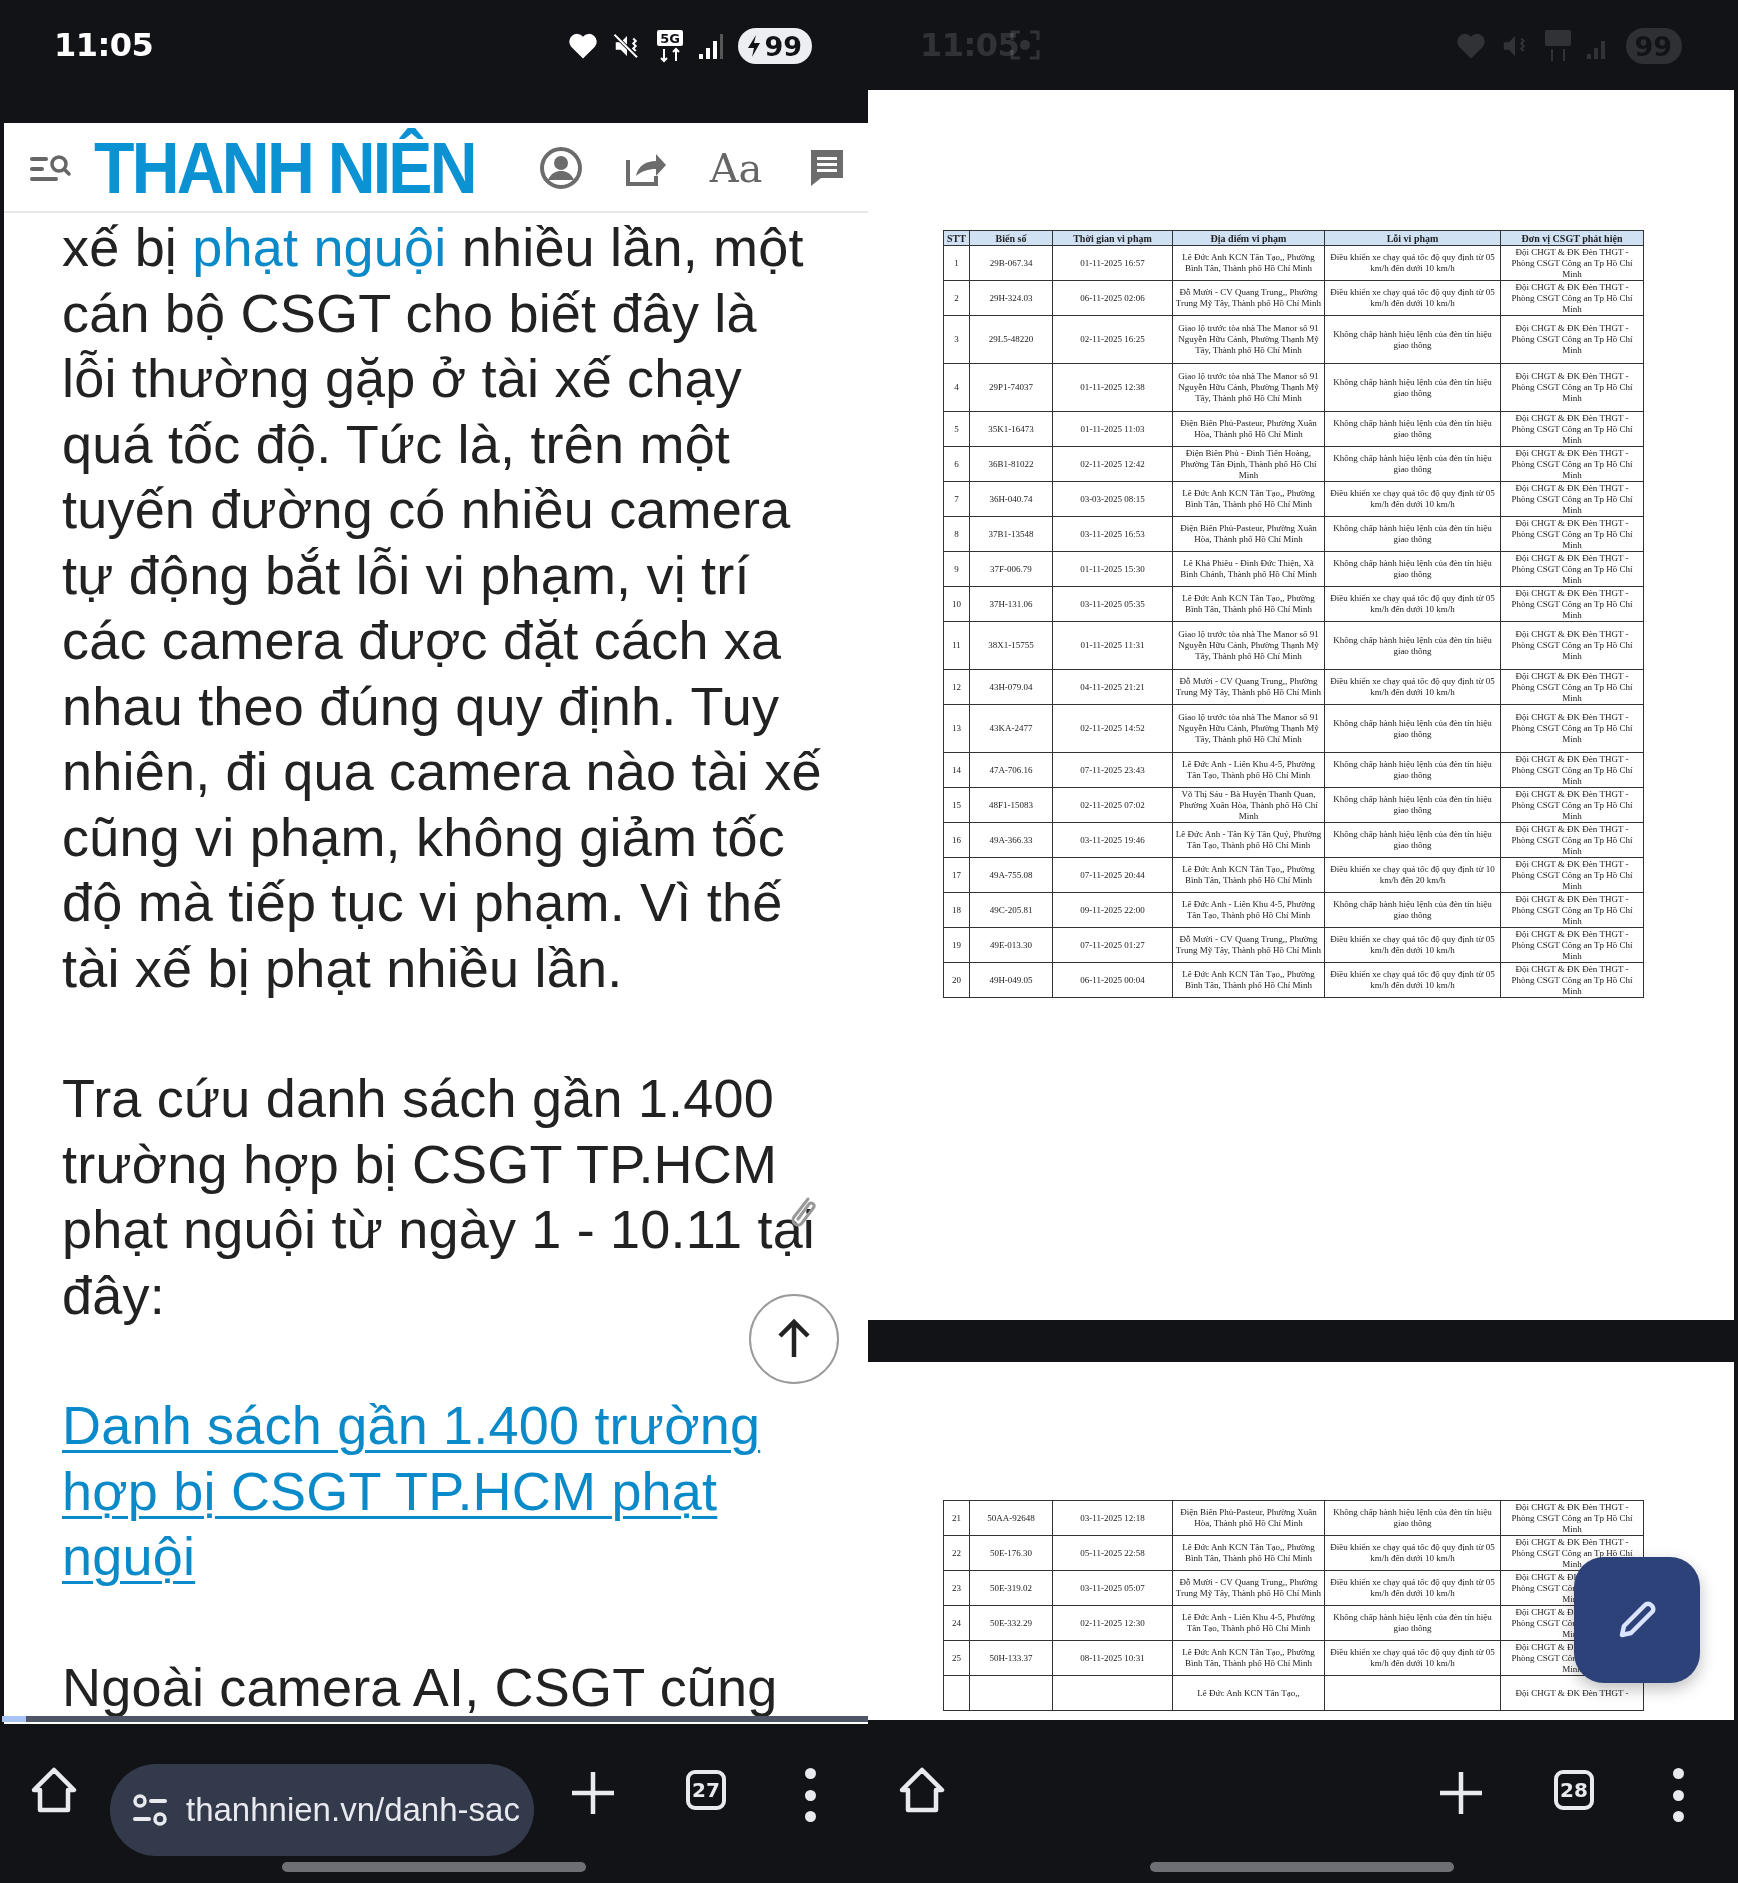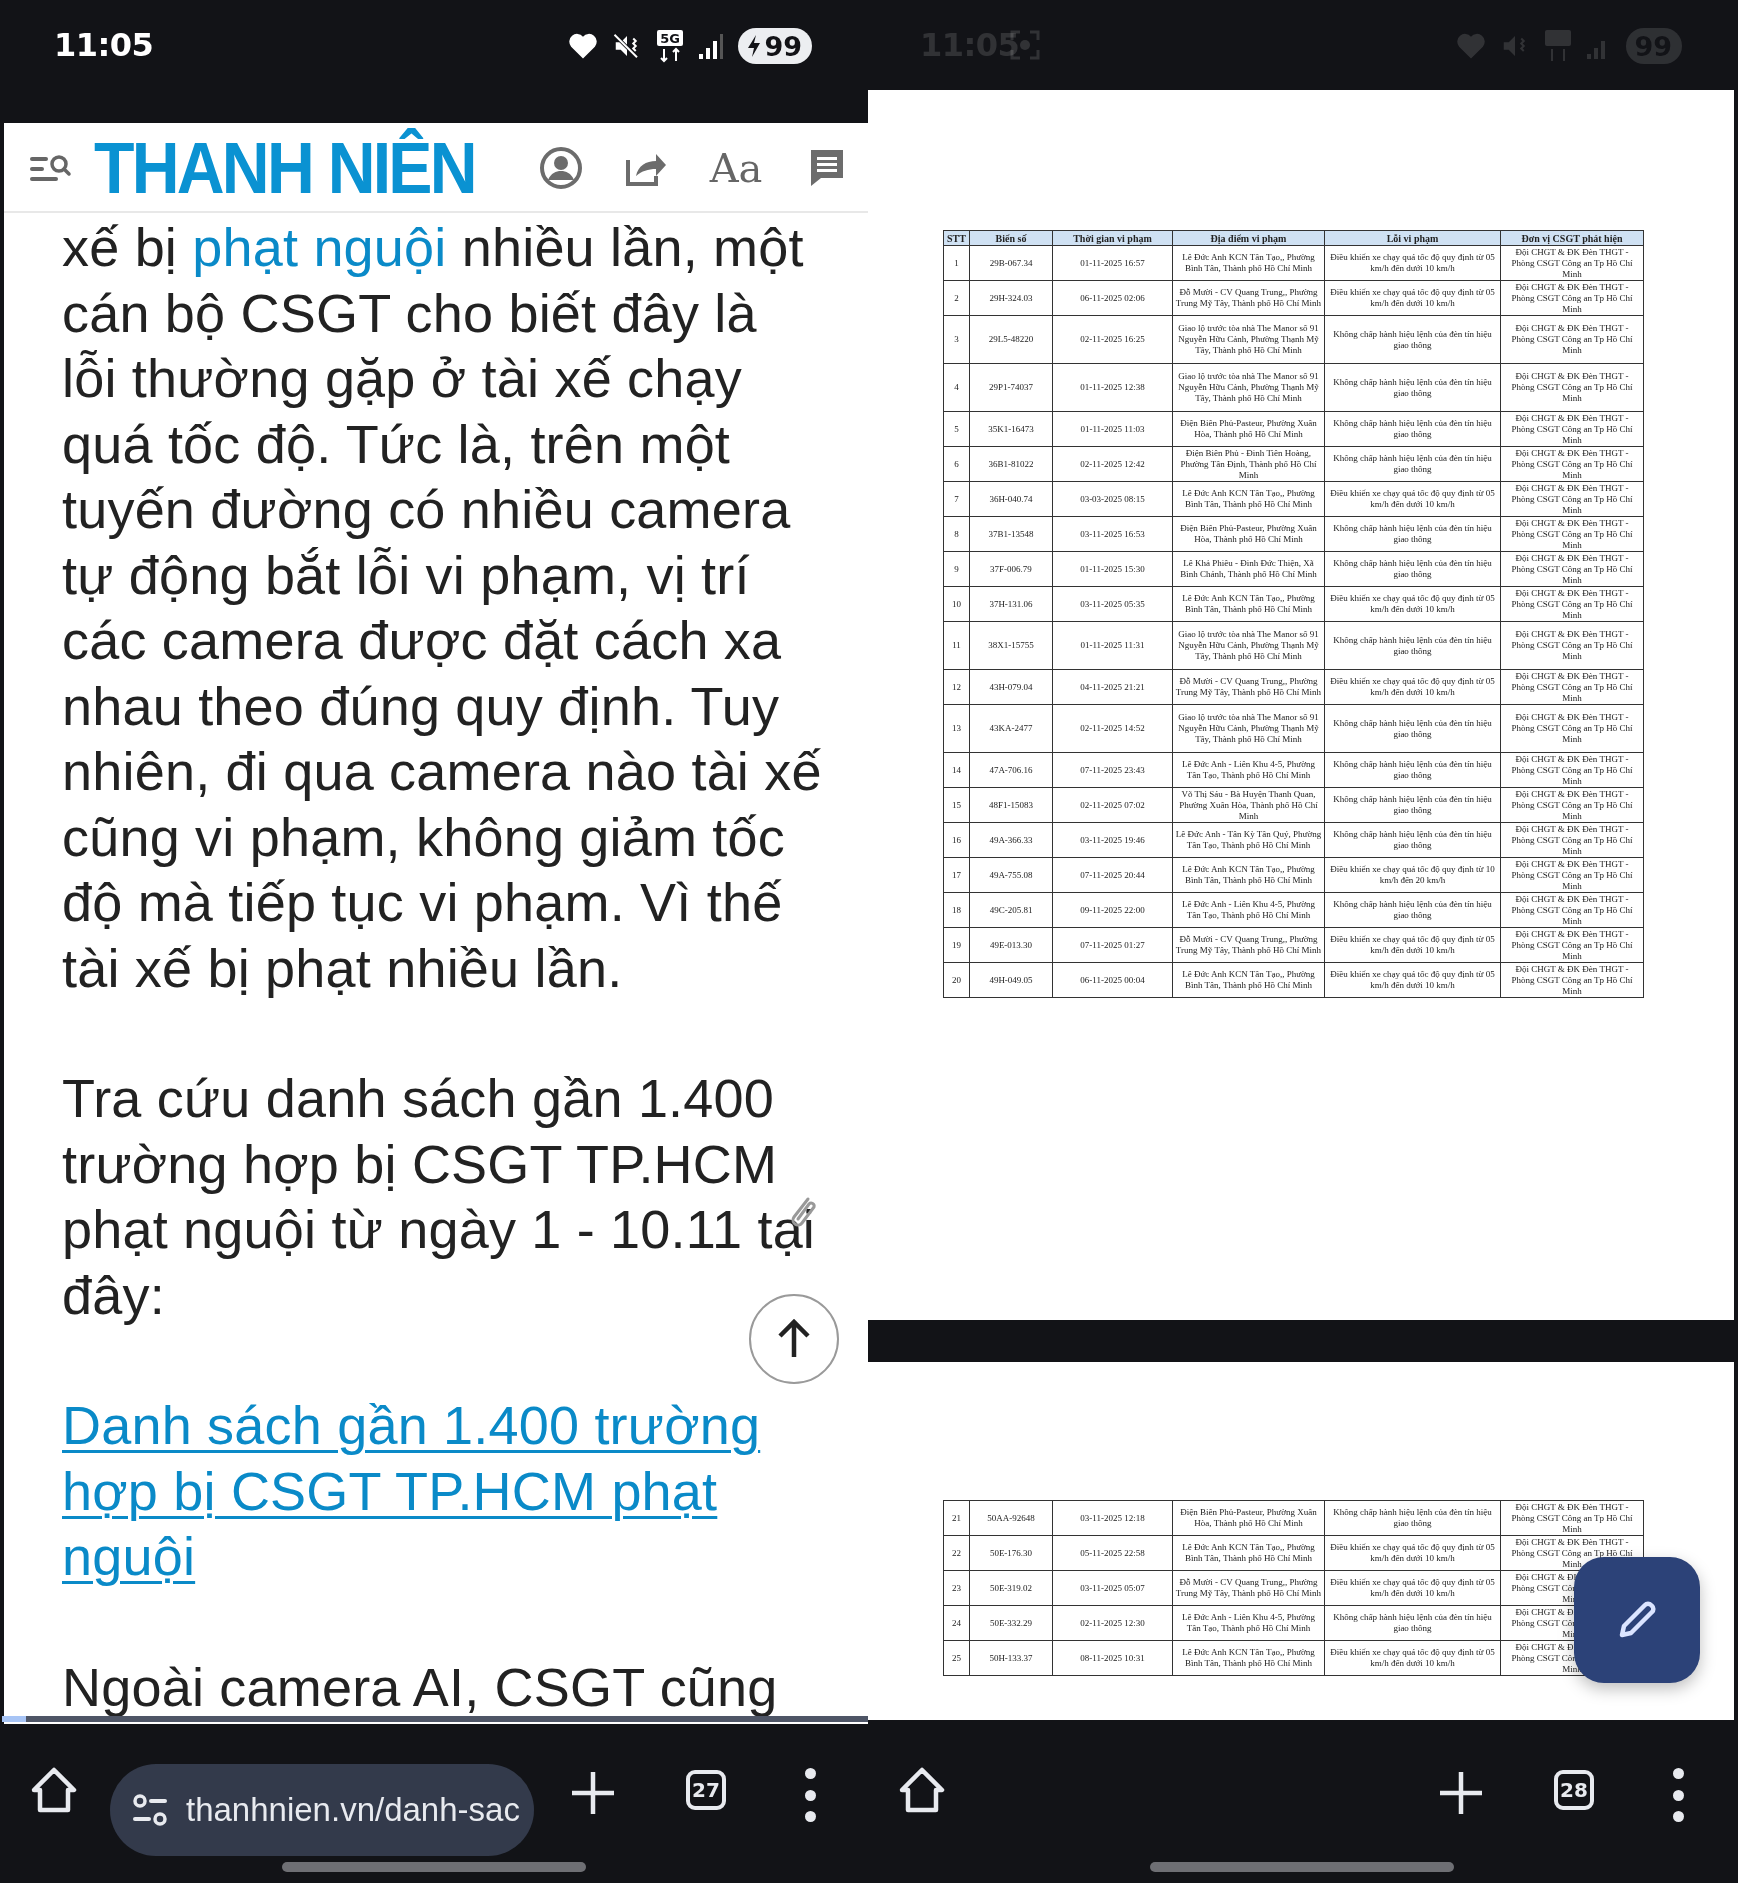--- a/index.html
+++ b/index.html
@@ -433,20 +433,28 @@
             <td class="unit">Đội CHGT &amp; ĐK Đèn THGT - Phòng CSGT Công an Tp Hồ Chí Minh</td>
           </tr>
           <tr style="height: 35px;">
             <td class="stt">25</td>
             <td class="plate">50H-133.37</td>
             <td class="time">08-11-2025 10:31</td>
             <td class="place">Lê Đức Anh KCN Tân Tạo,, Phường Bình Tân, Thành phố Hồ Chí Minh</td>
             <td class="err">Điều khiển xe chạy quá tốc độ quy định từ 05 km/h đến dưới 10 km/h</td>
             <td class="unit">Đội CHGT &amp; ĐK Đèn THGT - Phòng CSGT Công an Tp Hồ Chí Minh</td>
           </tr>
+          <tr style="height: 35px;">
+            <td class="stt"></td>
+            <td class="plate"></td>
+            <td class="time"></td>
+            <td class="place">Lê Đức Anh KCN Tân Tạo,,</td>
+            <td class="err"></td>
+            <td class="unit">Đội CHGT &amp; ĐK Đèn THGT -</td>
+          </tr>
         </tbody>
     </table>
   </div>
 
   <div class="fab-edit">
     <svg width="50" height="50" viewBox="0 0 50 50">
         <path d="M10 40 L12 31 L33 10 a4 4 0 0 1 6 0 l1 1 a4 4 0 0 1 0 6 L19 38 Z" stroke="#dbe4ff" stroke-width="4.5" fill="none" stroke-linejoin="round"></path>
       </svg>
   </div>
 

